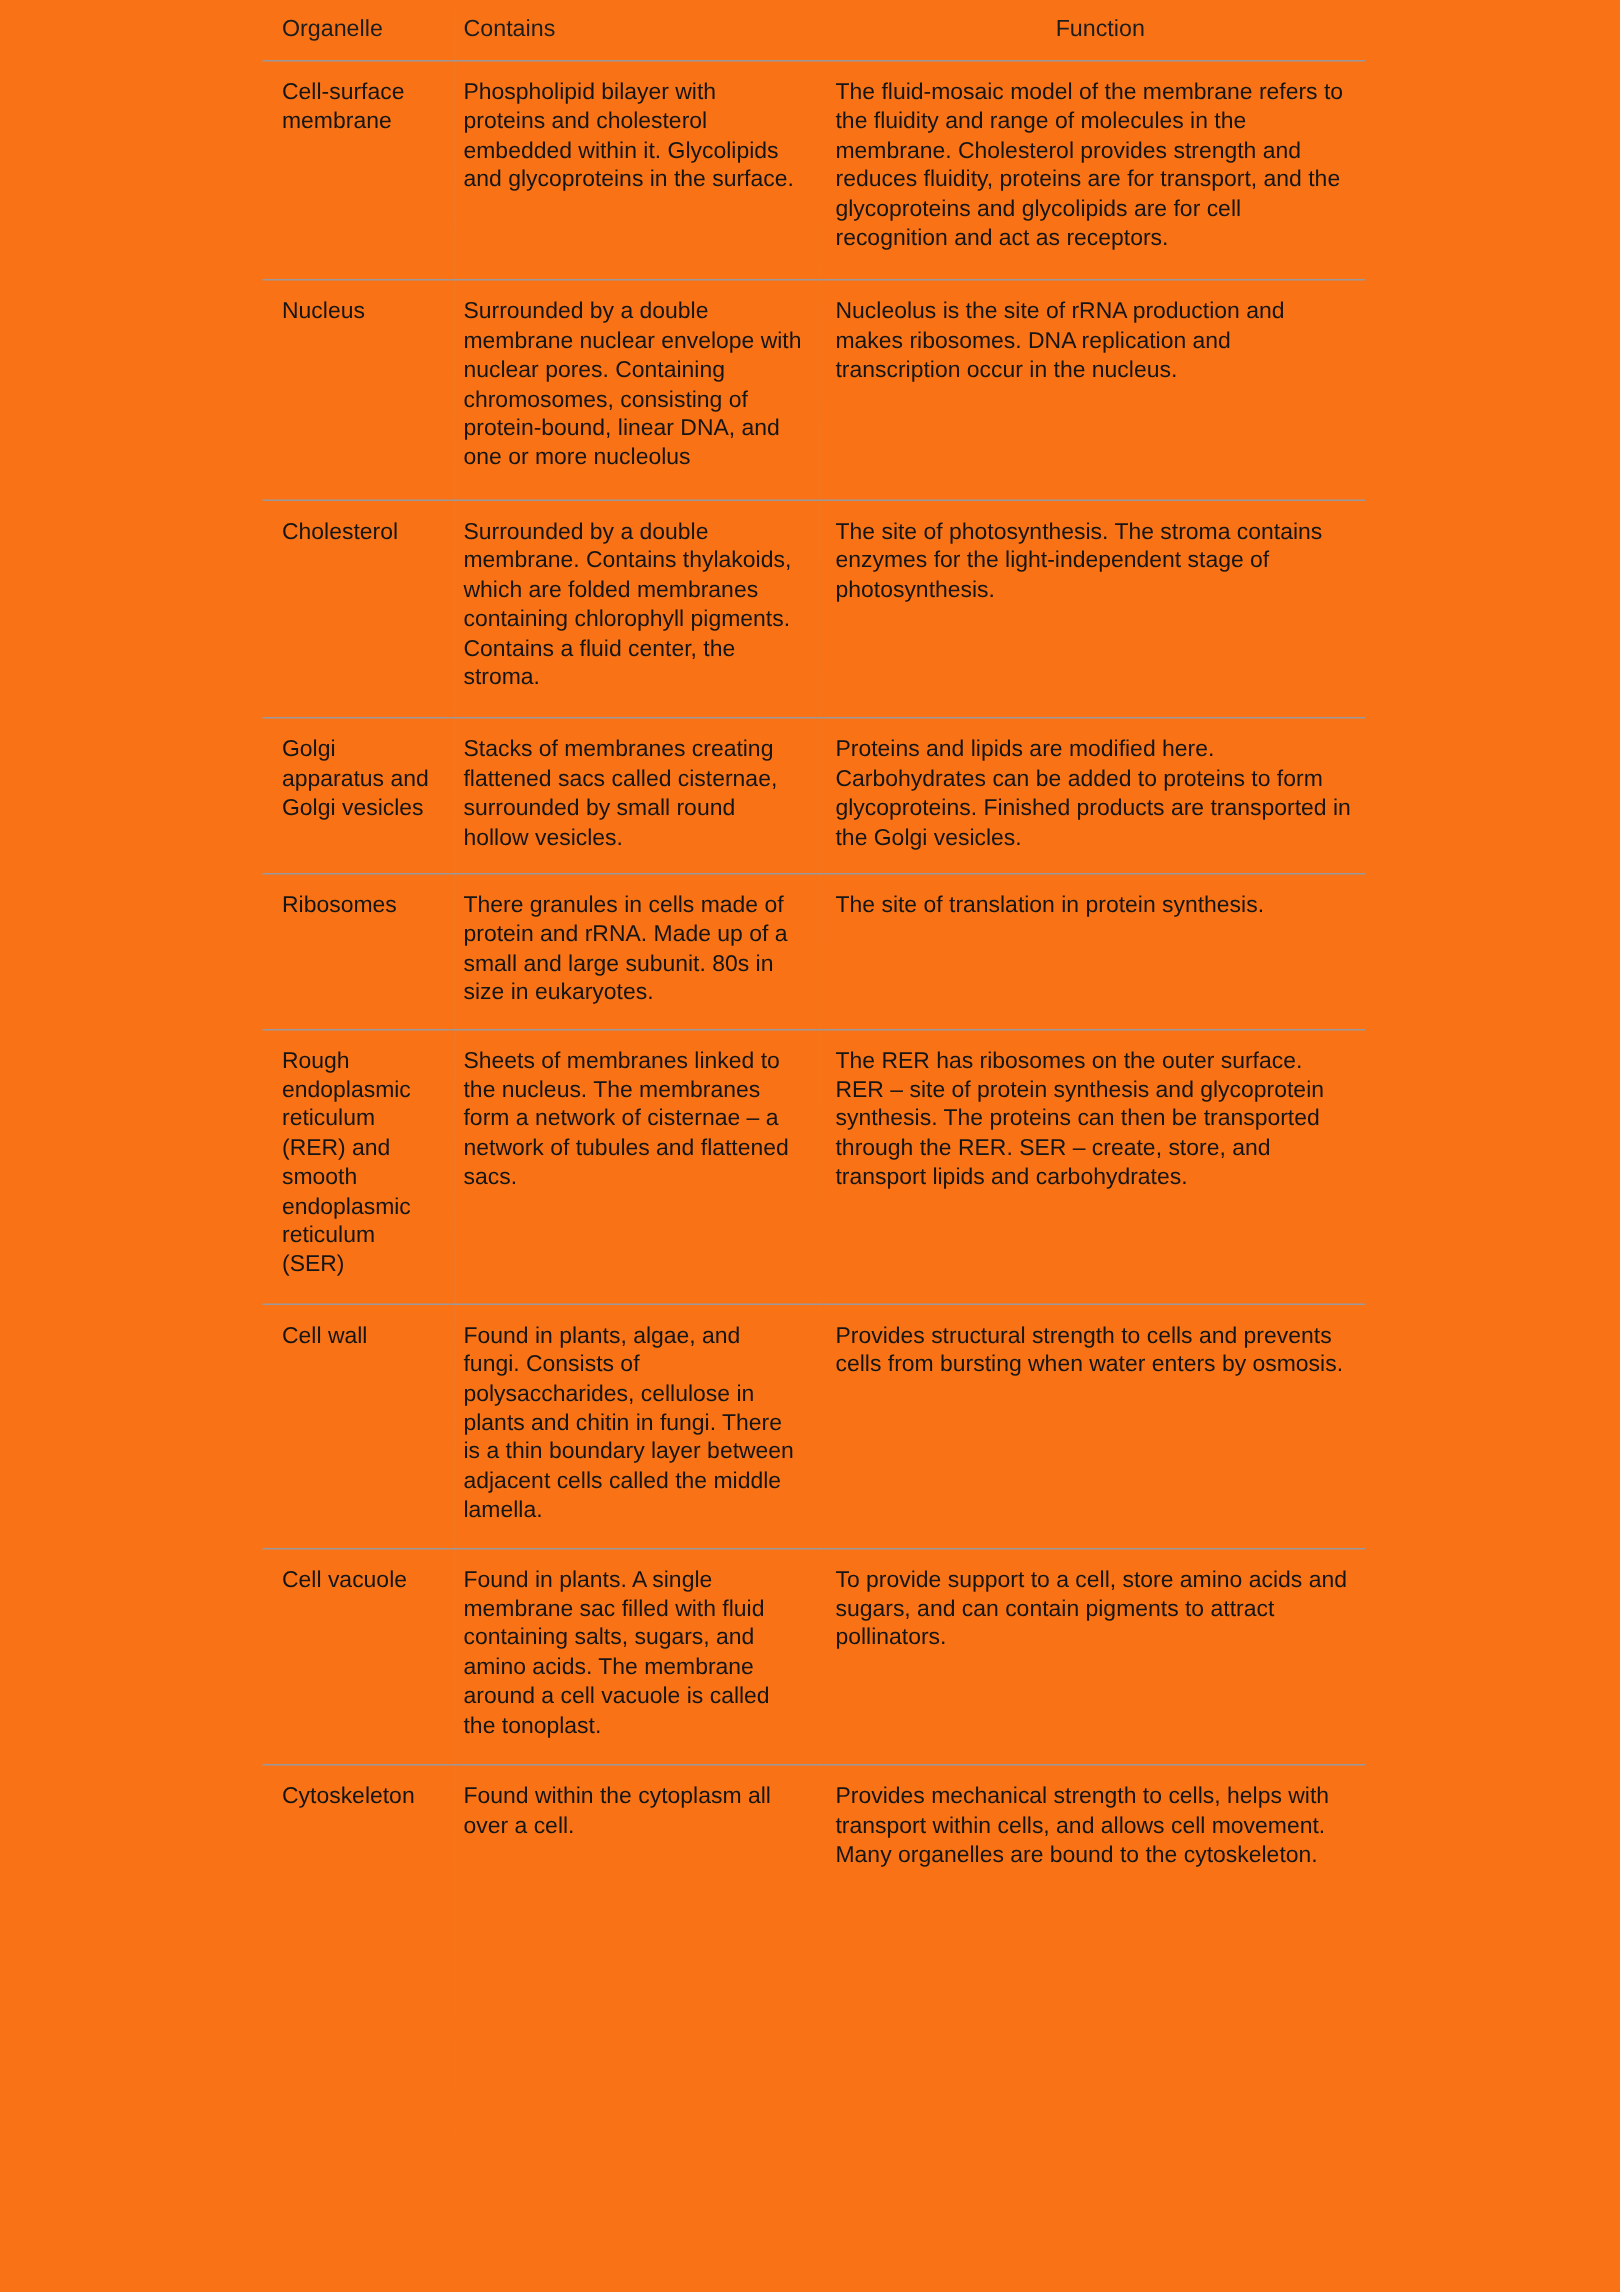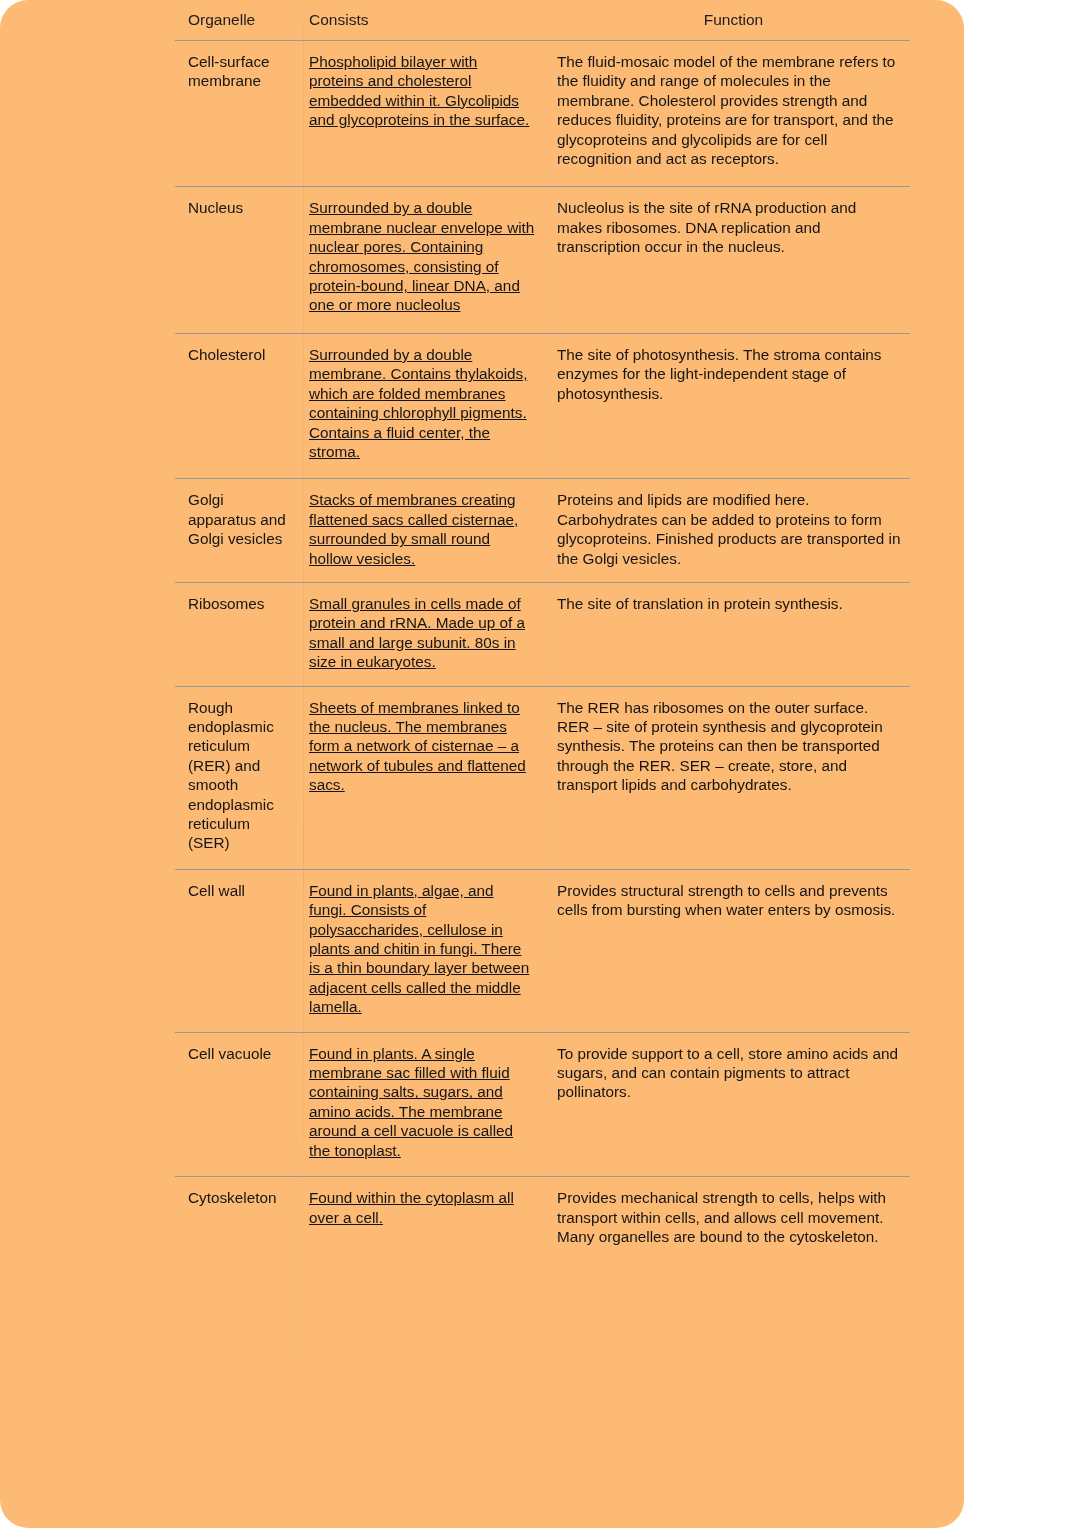--- a/index.html
+++ b/index.html
@@ -12,24 +12,23 @@
     width: 1080px;
     height: 1528px;
     overflow: hidden;
     font-family: "Liberation Sans", "DejaVu Sans", sans-serif;
     color: #161616;
     -webkit-font-smoothing: antialiased;
   }
 
   #page {
     position: relative;
-    width: 964px;
+    width: 1080px;
     height: 1528px;
-    background: #fdba74;
-    border-radius: 28px;
+    background: #f97316;
   }
 
   
   .scan-artifact {
     position: absolute;
     left: 303px;
     top: 0;
     width: 1px;
     height: 1528px;
     background: linear-gradient(to bottom,
@@ -96,21 +95,20 @@
     color: #151515;
     padding: 11px 14px 14px 0;
   }
   tbody td.col-organelle {
     padding-left: 13px;
     padding-right: 8px;
   }
   tbody td.col-structure {
     padding-left: 10px;
     padding-right: 10px;
-    text-decoration: underline;
   }
   tbody td.col-function {
     padding-left: 12px;
     padding-right: 6px;
   }
 
   
   tr.row-cell-surface-membrane td { padding-bottom: 18px; }
   tr.row-nucleus td               { padding-bottom: 18px; }
   tr.row-mitochondria td          { padding-bottom: 16px; }
@@ -133,21 +131,21 @@
 
   <table class="organelle-table">
     <colgroup>
       <col class="c-organelle">
       <col class="c-structure">
       <col class="c-function">
     </colgroup>
     <thead>
       <tr>
         <th class="h-organelle">Organelle</th>
-        <th class="h-structure">Consists</th>
+        <th class="h-structure">Contains</th>
         <th class="h-function">Function</th>
       </tr>
     </thead>
     <tbody id="table-body">
         <tr class="row-cell-surface-membrane">
           <td class="col-organelle">Cell-surface membrane</td>
           <td class="col-structure">Phospholipid bilayer with proteins and cholesterol embedded within it. Glycolipids and glycoproteins in the surface.</td>
           <td class="col-function">The fluid-mosaic model of the membrane refers to the fluidity and range of molecules in the membrane. Cholesterol provides strength and reduces fluidity, proteins are for transport, and the glycoproteins and glycolipids are for cell recognition and act as receptors.</td>
         </tr>
         <tr class="row-nucleus">
@@ -160,21 +158,21 @@
           <td class="col-structure">Surrounded by a double membrane. Contains thylakoids, which are folded membranes containing chlorophyll pigments. Contains a fluid center, the stroma.</td>
           <td class="col-function">The site of photosynthesis. The stroma contains enzymes for the light-independent stage of photosynthesis.</td>
         </tr>
         <tr class="row-golgi">
           <td class="col-organelle">Golgi apparatus and Golgi vesicles</td>
           <td class="col-structure">Stacks of membranes creating flattened sacs called cisternae, surrounded by small round hollow vesicles.</td>
           <td class="col-function">Proteins and lipids are modified here. Carbohydrates can be added to proteins to form glycoproteins. Finished products are transported in the Golgi vesicles.</td>
         </tr>
         <tr class="row-ribosomes">
           <td class="col-organelle">Ribosomes</td>
-          <td class="col-structure">Small granules in cells made of protein and rRNA. Made up of a small and large subunit. 80s in size in eukaryotes.</td>
+          <td class="col-structure">There granules in cells made of protein and rRNA. Made up of a small and large subunit. 80s in size in eukaryotes.</td>
           <td class="col-function">The site of translation in protein synthesis.</td>
         </tr>
         <tr class="row-rer-ser">
           <td class="col-organelle">Rough endoplasmic reticulum (RER) and smooth endoplasmic reticulum (SER)</td>
           <td class="col-structure">Sheets of membranes linked to the nucleus. The membranes form a network of cisternae – a network of tubules and flattened sacs.</td>
           <td class="col-function">The RER has ribosomes on the outer surface. RER – site of protein synthesis and glycoprotein synthesis. The proteins can then be transported through the RER. SER – create, store, and transport lipids and carbohydrates.</td>
         </tr>
         <tr class="row-cell-wall">
           <td class="col-organelle">Cell wall</td>
           <td class="col-structure">Found in plants, algae, and fungi. Consists of polysaccharides, cellulose in plants and chitin in fungi. There is a thin boundary layer between adjacent cells called the middle lamella.</td>

